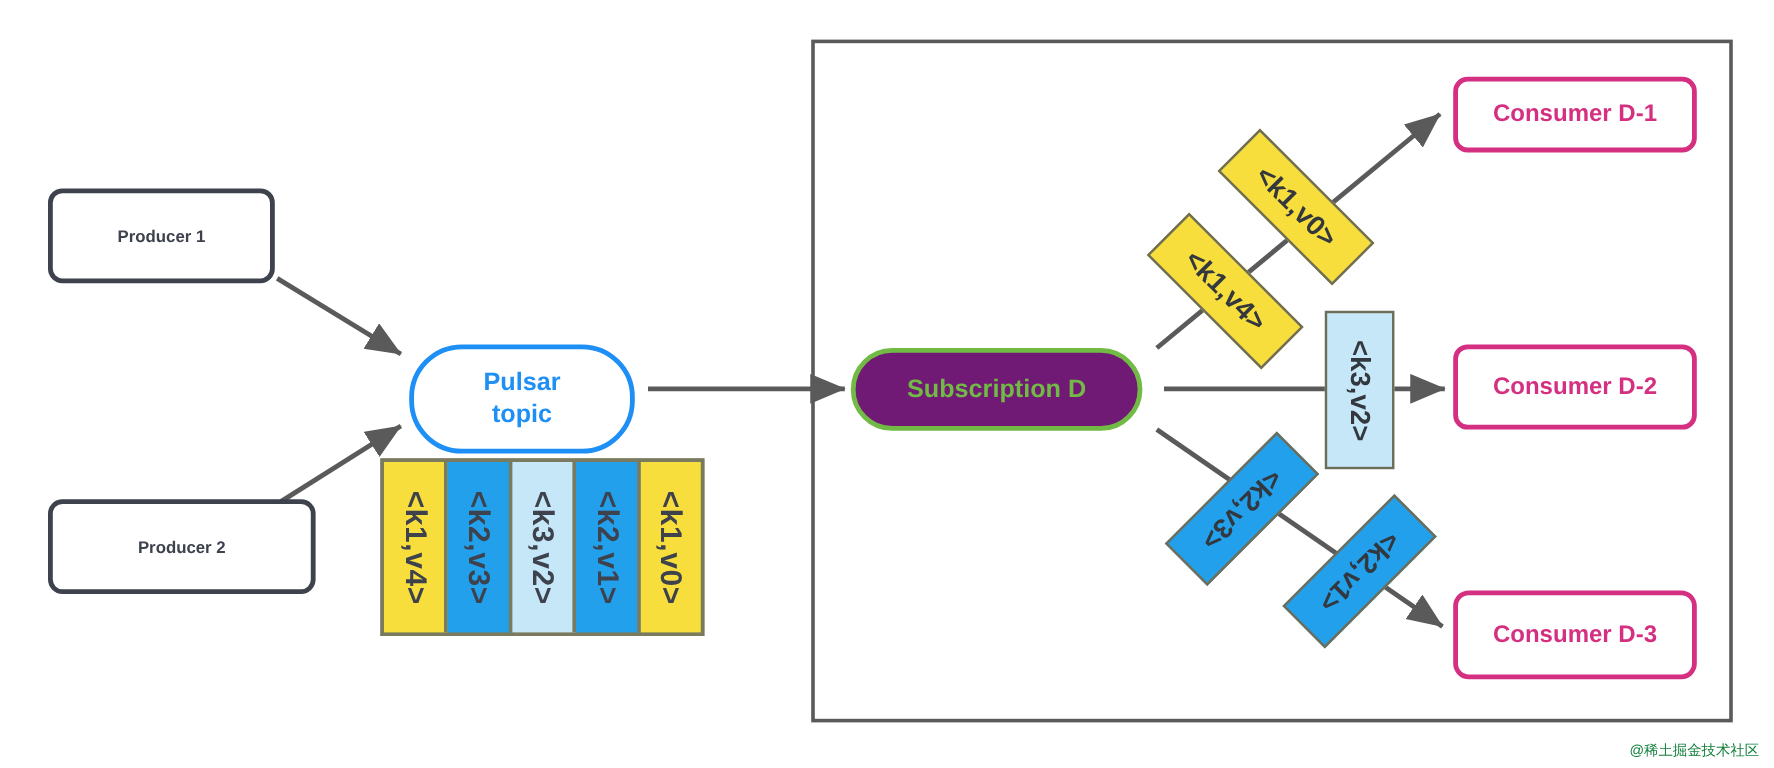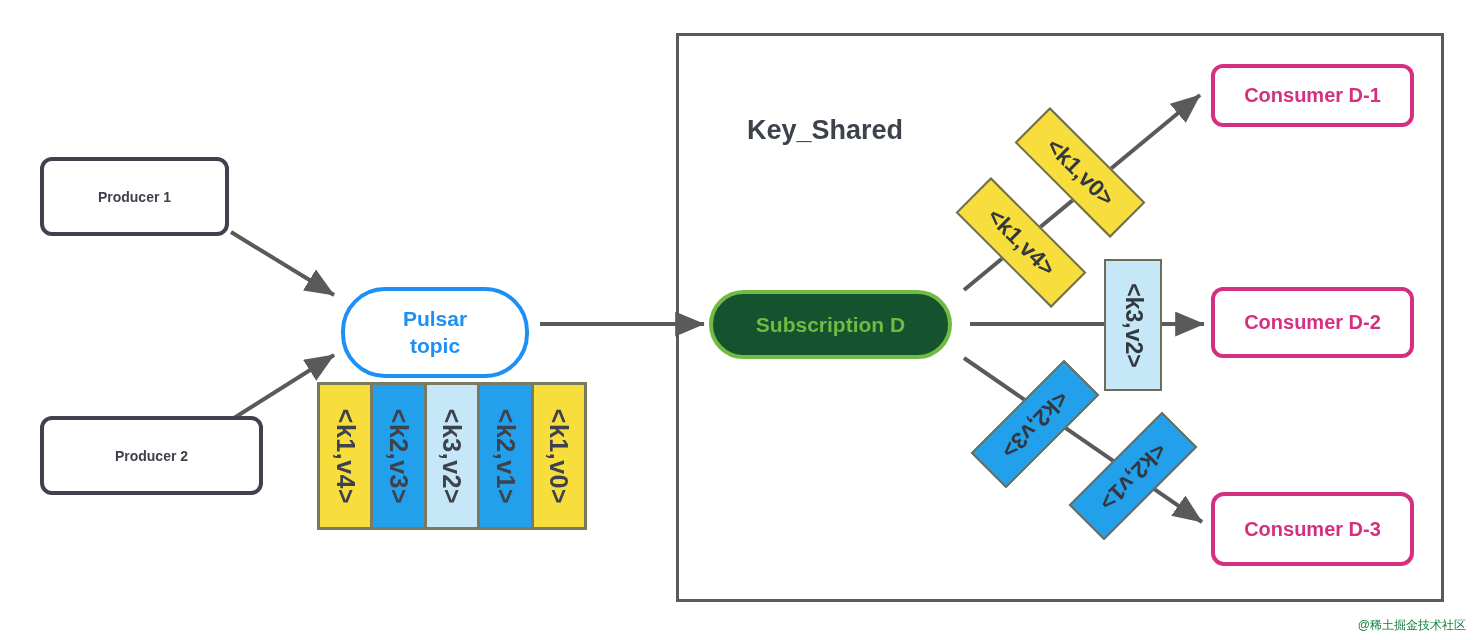--- a/index.html
+++ b/index.html
@@ -52,21 +52,21 @@
     color: #1E90F5;
     font-size: 21px;
     font-weight: bold;
     line-height: 1.25;
   }
   .subscription-box {
     position: absolute;
     box-sizing: border-box;
     border: 4px solid #71BA44;
     border-radius: 42px;
-    background: #14532d;
+    background: #701a75;
     display: flex;
     align-items: center;
     justify-content: center;
     color: #71BA44;
     font-size: 21px;
     font-weight: bold;
   }
   .consumer-box {
     position: absolute;
     box-sizing: border-box;
@@ -199,21 +199,20 @@
     <div class="queue-cell" style="background:#22A0EC;">
       <span>&lt;k2,v1&gt;</span>
     </div>
     <div class="queue-cell" style="background:#F7DE3C;">
       <span>&lt;k1,v0&gt;</span>
     </div>
   </div>
 
   <div class="outer-frame" style="left:676px; top:33px; width:768px; height:569px;"></div>
 
-  <div class="group-title" style="left:747px; top:115px;">Key_Shared</div>
 
   <div class="subscription-box" style="left:709px; top:290px; width:243px; height:69px;">
     <span>Subscription D</span>
   </div>
 
   <div class="msg-tile" style="left:1055px; top:105px; width:50px; height:135px; background:#F7DE3C;
               transform: rotate(-45deg);">
     <span>&lt;k1,v0&gt;</span>
   </div>
 

